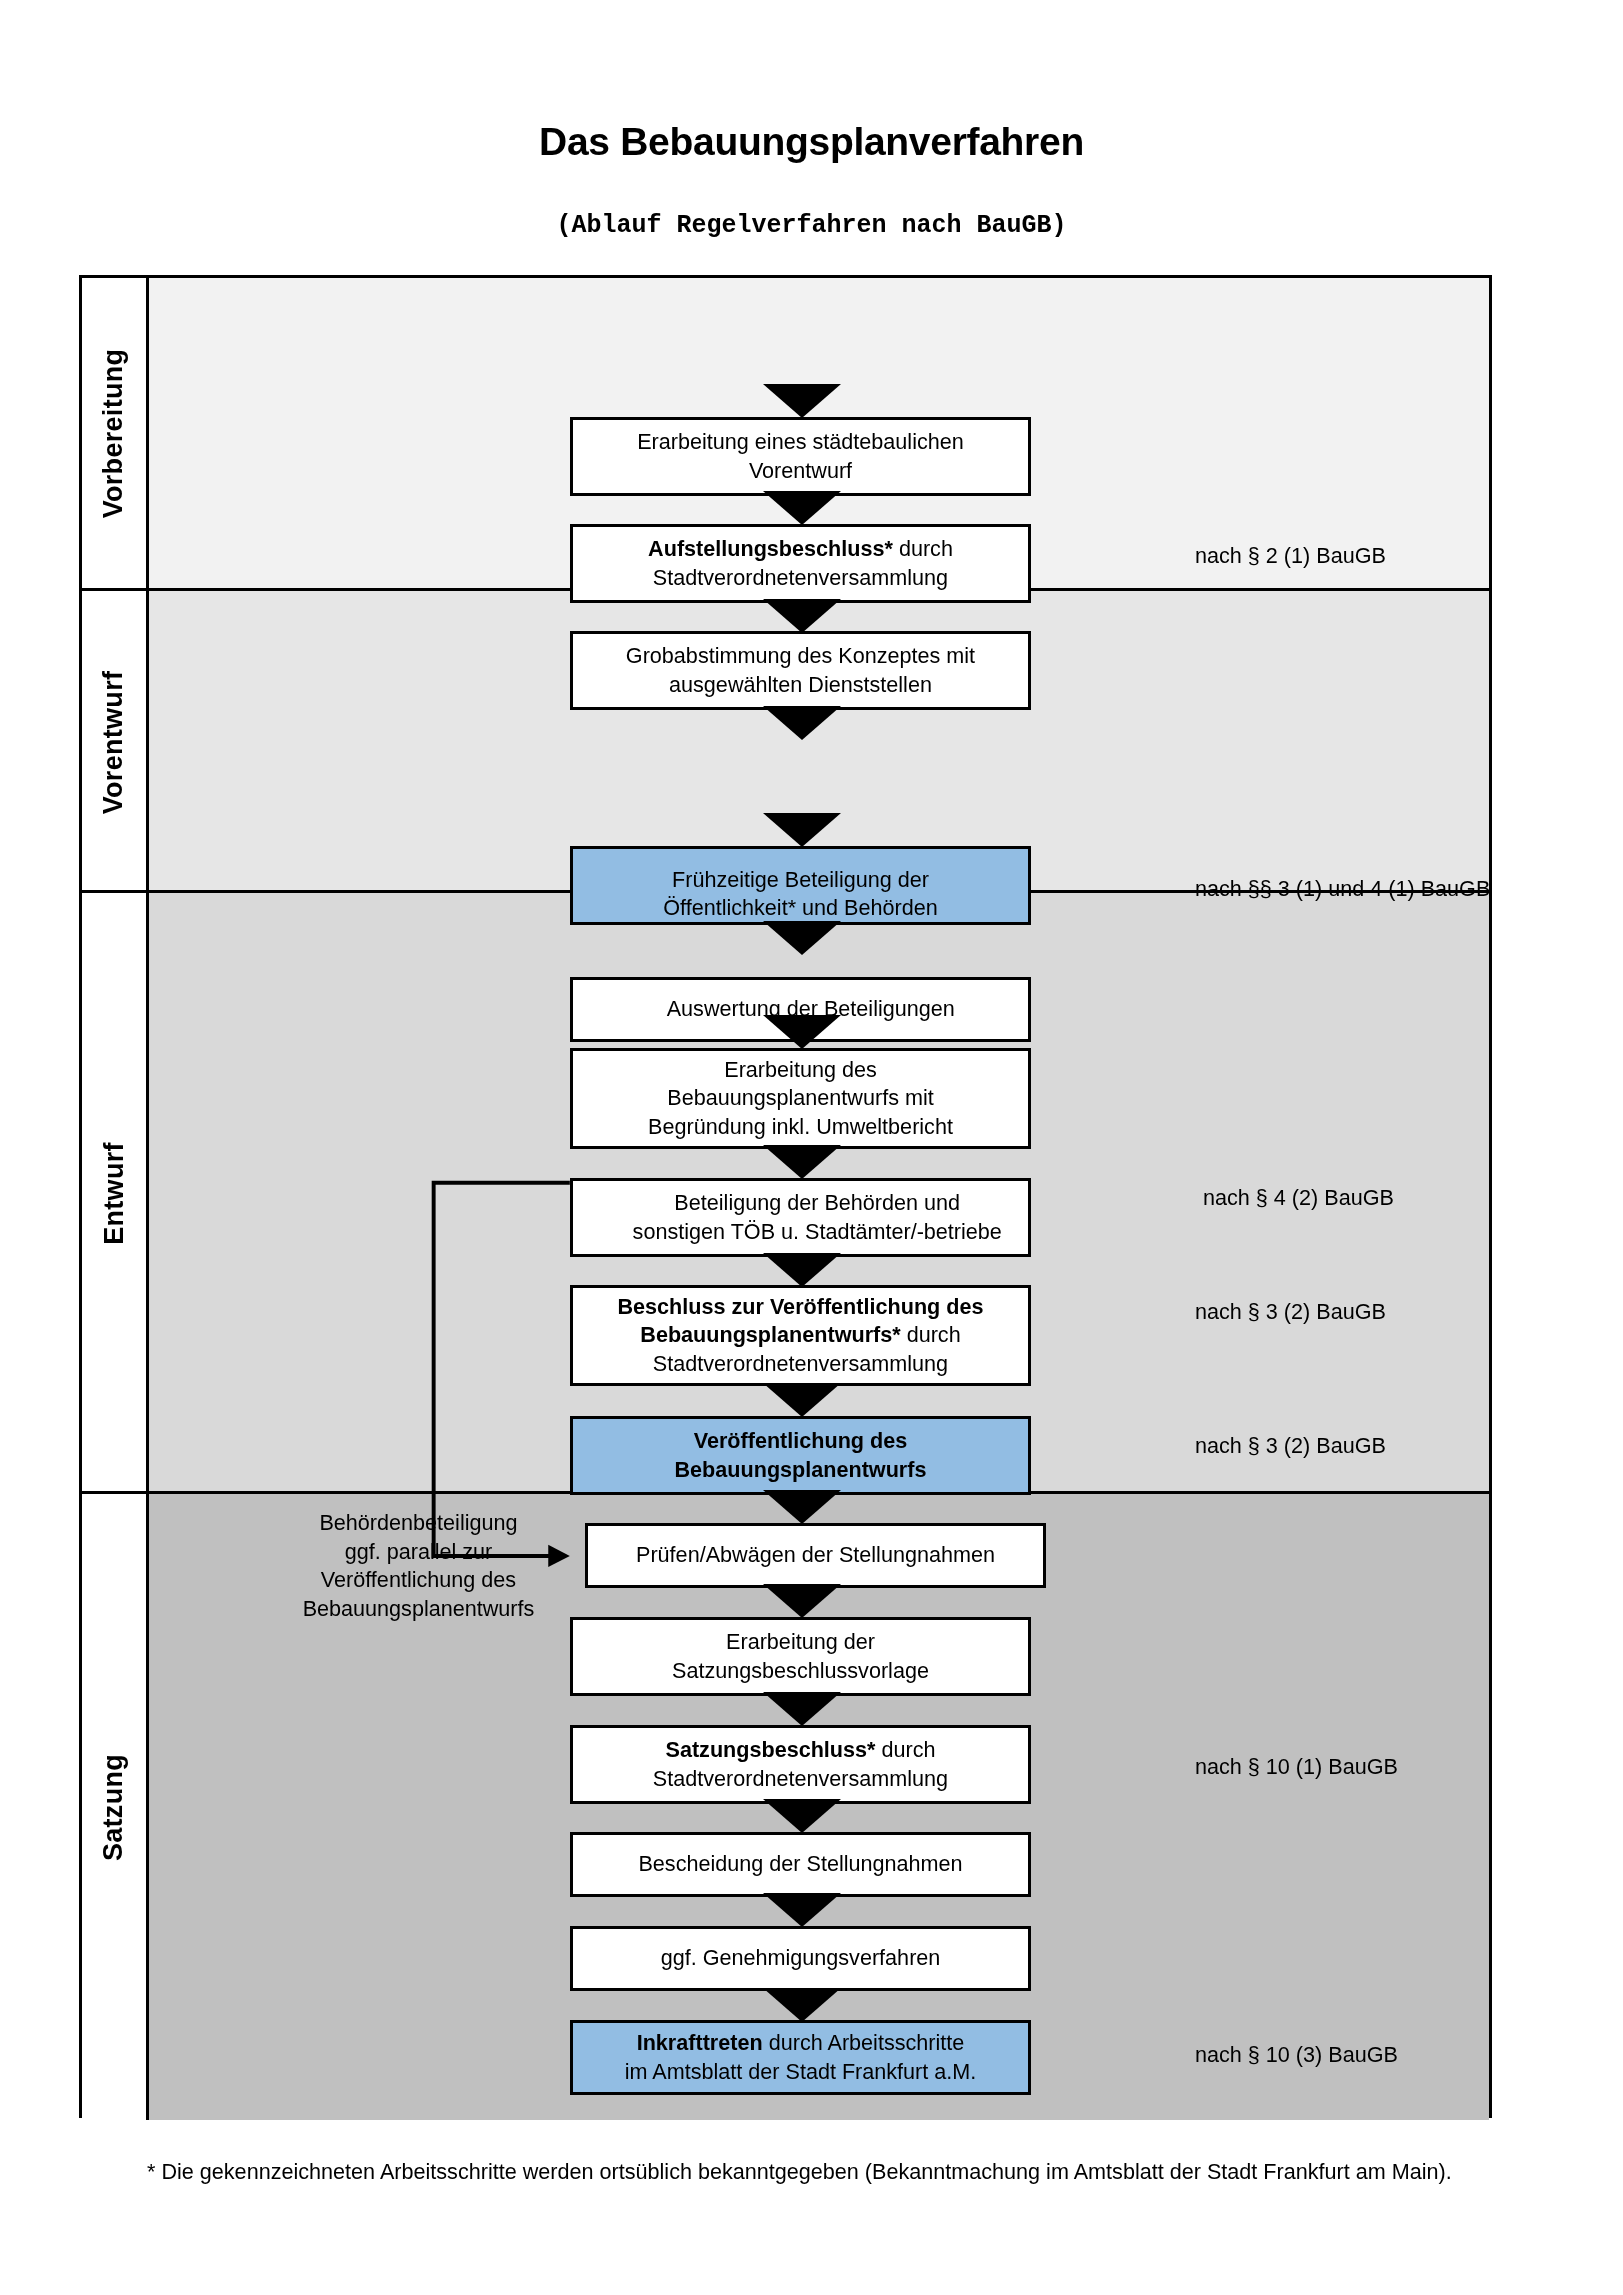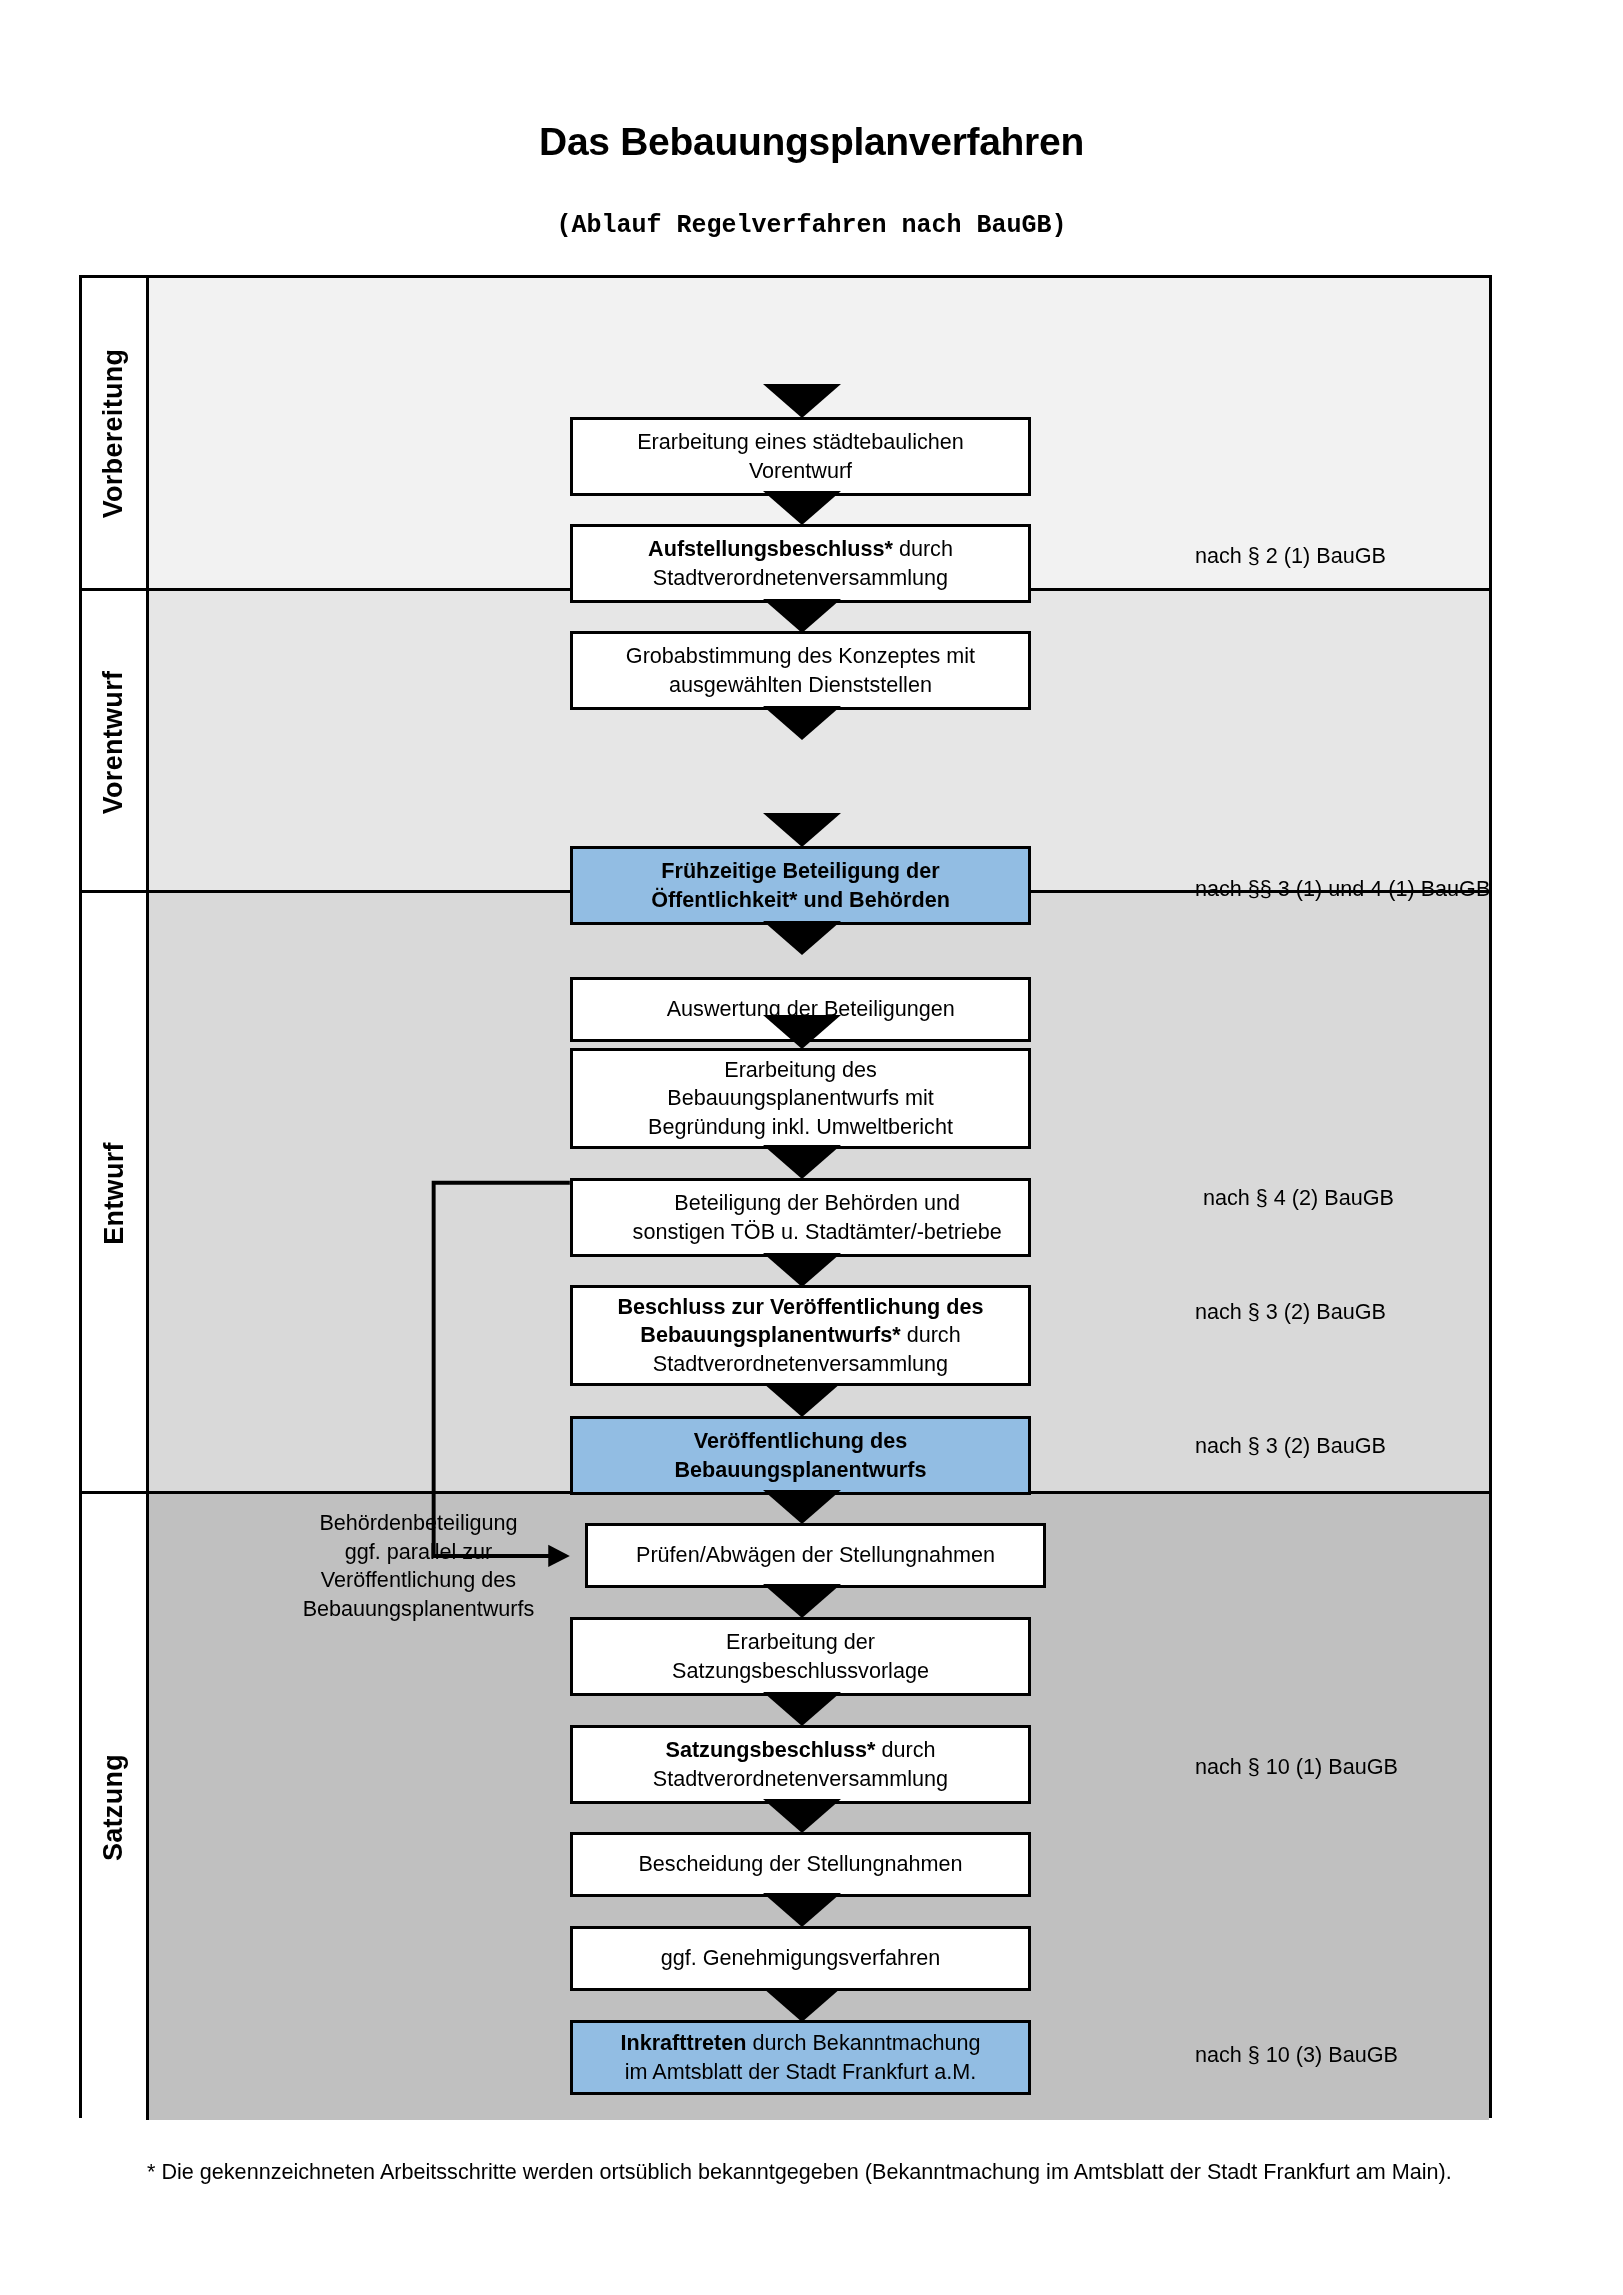--- a/index.html
+++ b/index.html
@@ -142,21 +142,21 @@
   <div class="fbox" style="top:353px;height:79px;">
     <div>
       <span>Grobabstimmung des Konzeptes mit</span><br>
       <span>ausgewählten Dienststellen</span>
     </div>
   </div>
   <div class="arrow" style="top:428px;"></div>
 
   <div class="arrow" style="top:535px;"></div>
 
-  <div class="fbox blue" style="top:568px;height:79px;font-weight:bold;">
+  <div class="fbox blue" style="top:568px;height:79px;font-weight:normal;align-items:flex-end;">
     <div>
       <span>Frühzeitige Beteiligung der</span><br>
       <span>Öffentlichkeit* und Behörden</span>
     </div>
   </div>
   <div class="arrow" style="top:643px;"></div>
 
   <div class="fbox" style="top:699px;height:65px;padding-left:27px;">
     <div><span>Auswertung der Beteiligungen</span></div>
   </div>
@@ -222,21 +222,21 @@
   </div>
   <div class="arrow" style="top:1615px;"></div>
 
   <div class="fbox" style="top:1648px;height:65px;">
     <div><span>ggf. Genehmigungsverfahren</span></div>
   </div>
   <div class="arrow" style="top:1710px;"></div>
 
   <div class="fbox blue" style="top:1742px;height:75px;">
     <div>
-      <b>Inkrafttreten</b><span> durch Bekanntmachung</span><br>
+      <b>Inkrafttreten</b><span> durch Arbeitsschritte</span><br>
       <span>im Amtsblatt der Stadt Frankfurt a.M.</span>
     </div>
   </div>
 
   <div class="lawref" style="top:265px;">nach § 2 (1) BauGB</div>
   <div class="lawref" style="top:755px;transform:translateY(-157px);">nach §§ 3 (1) und 4 (1) BauGB</div>
   <div class="lawref" style="top:907px;margin-left:8px;">nach § 4 (2) BauGB</div>
   <div class="lawref" style="top:1021px;">nach § 3 (2) BauGB</div>
   <div class="lawref" style="top:1155px;">nach § 3 (2) BauGB</div>
   <div class="lawref" style="top:1476px;">nach § 10 (1) BauGB</div>

